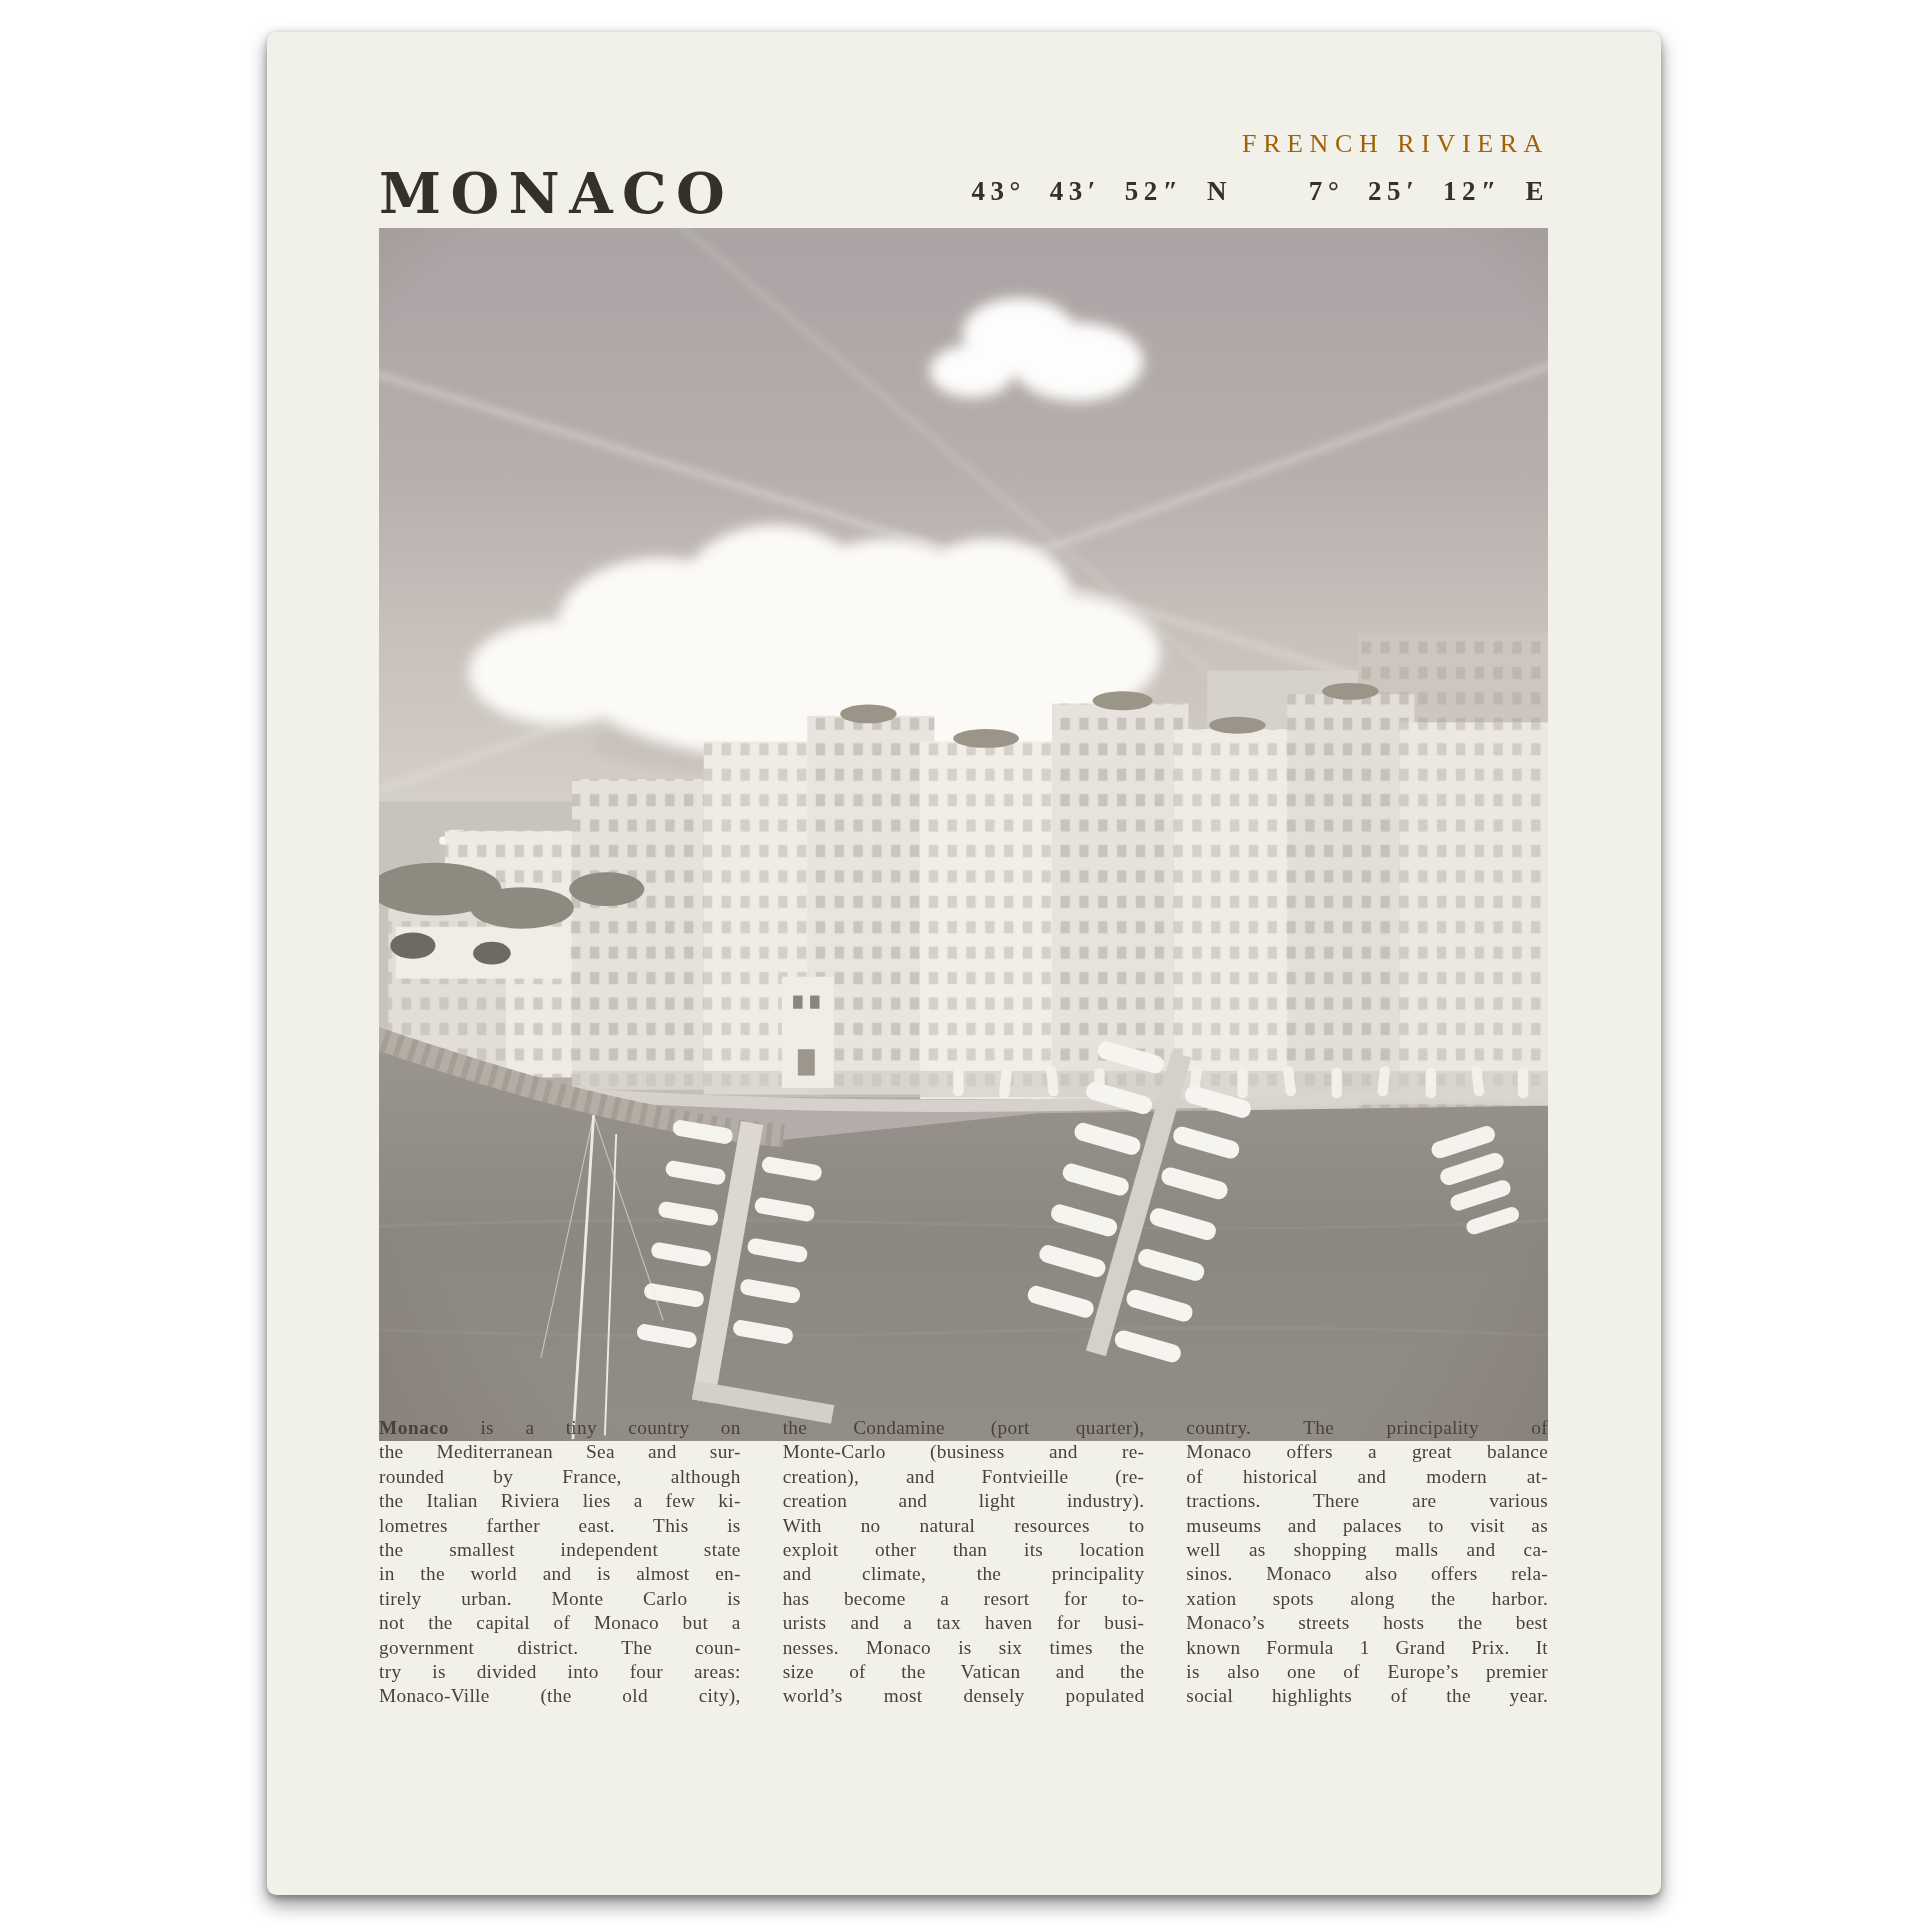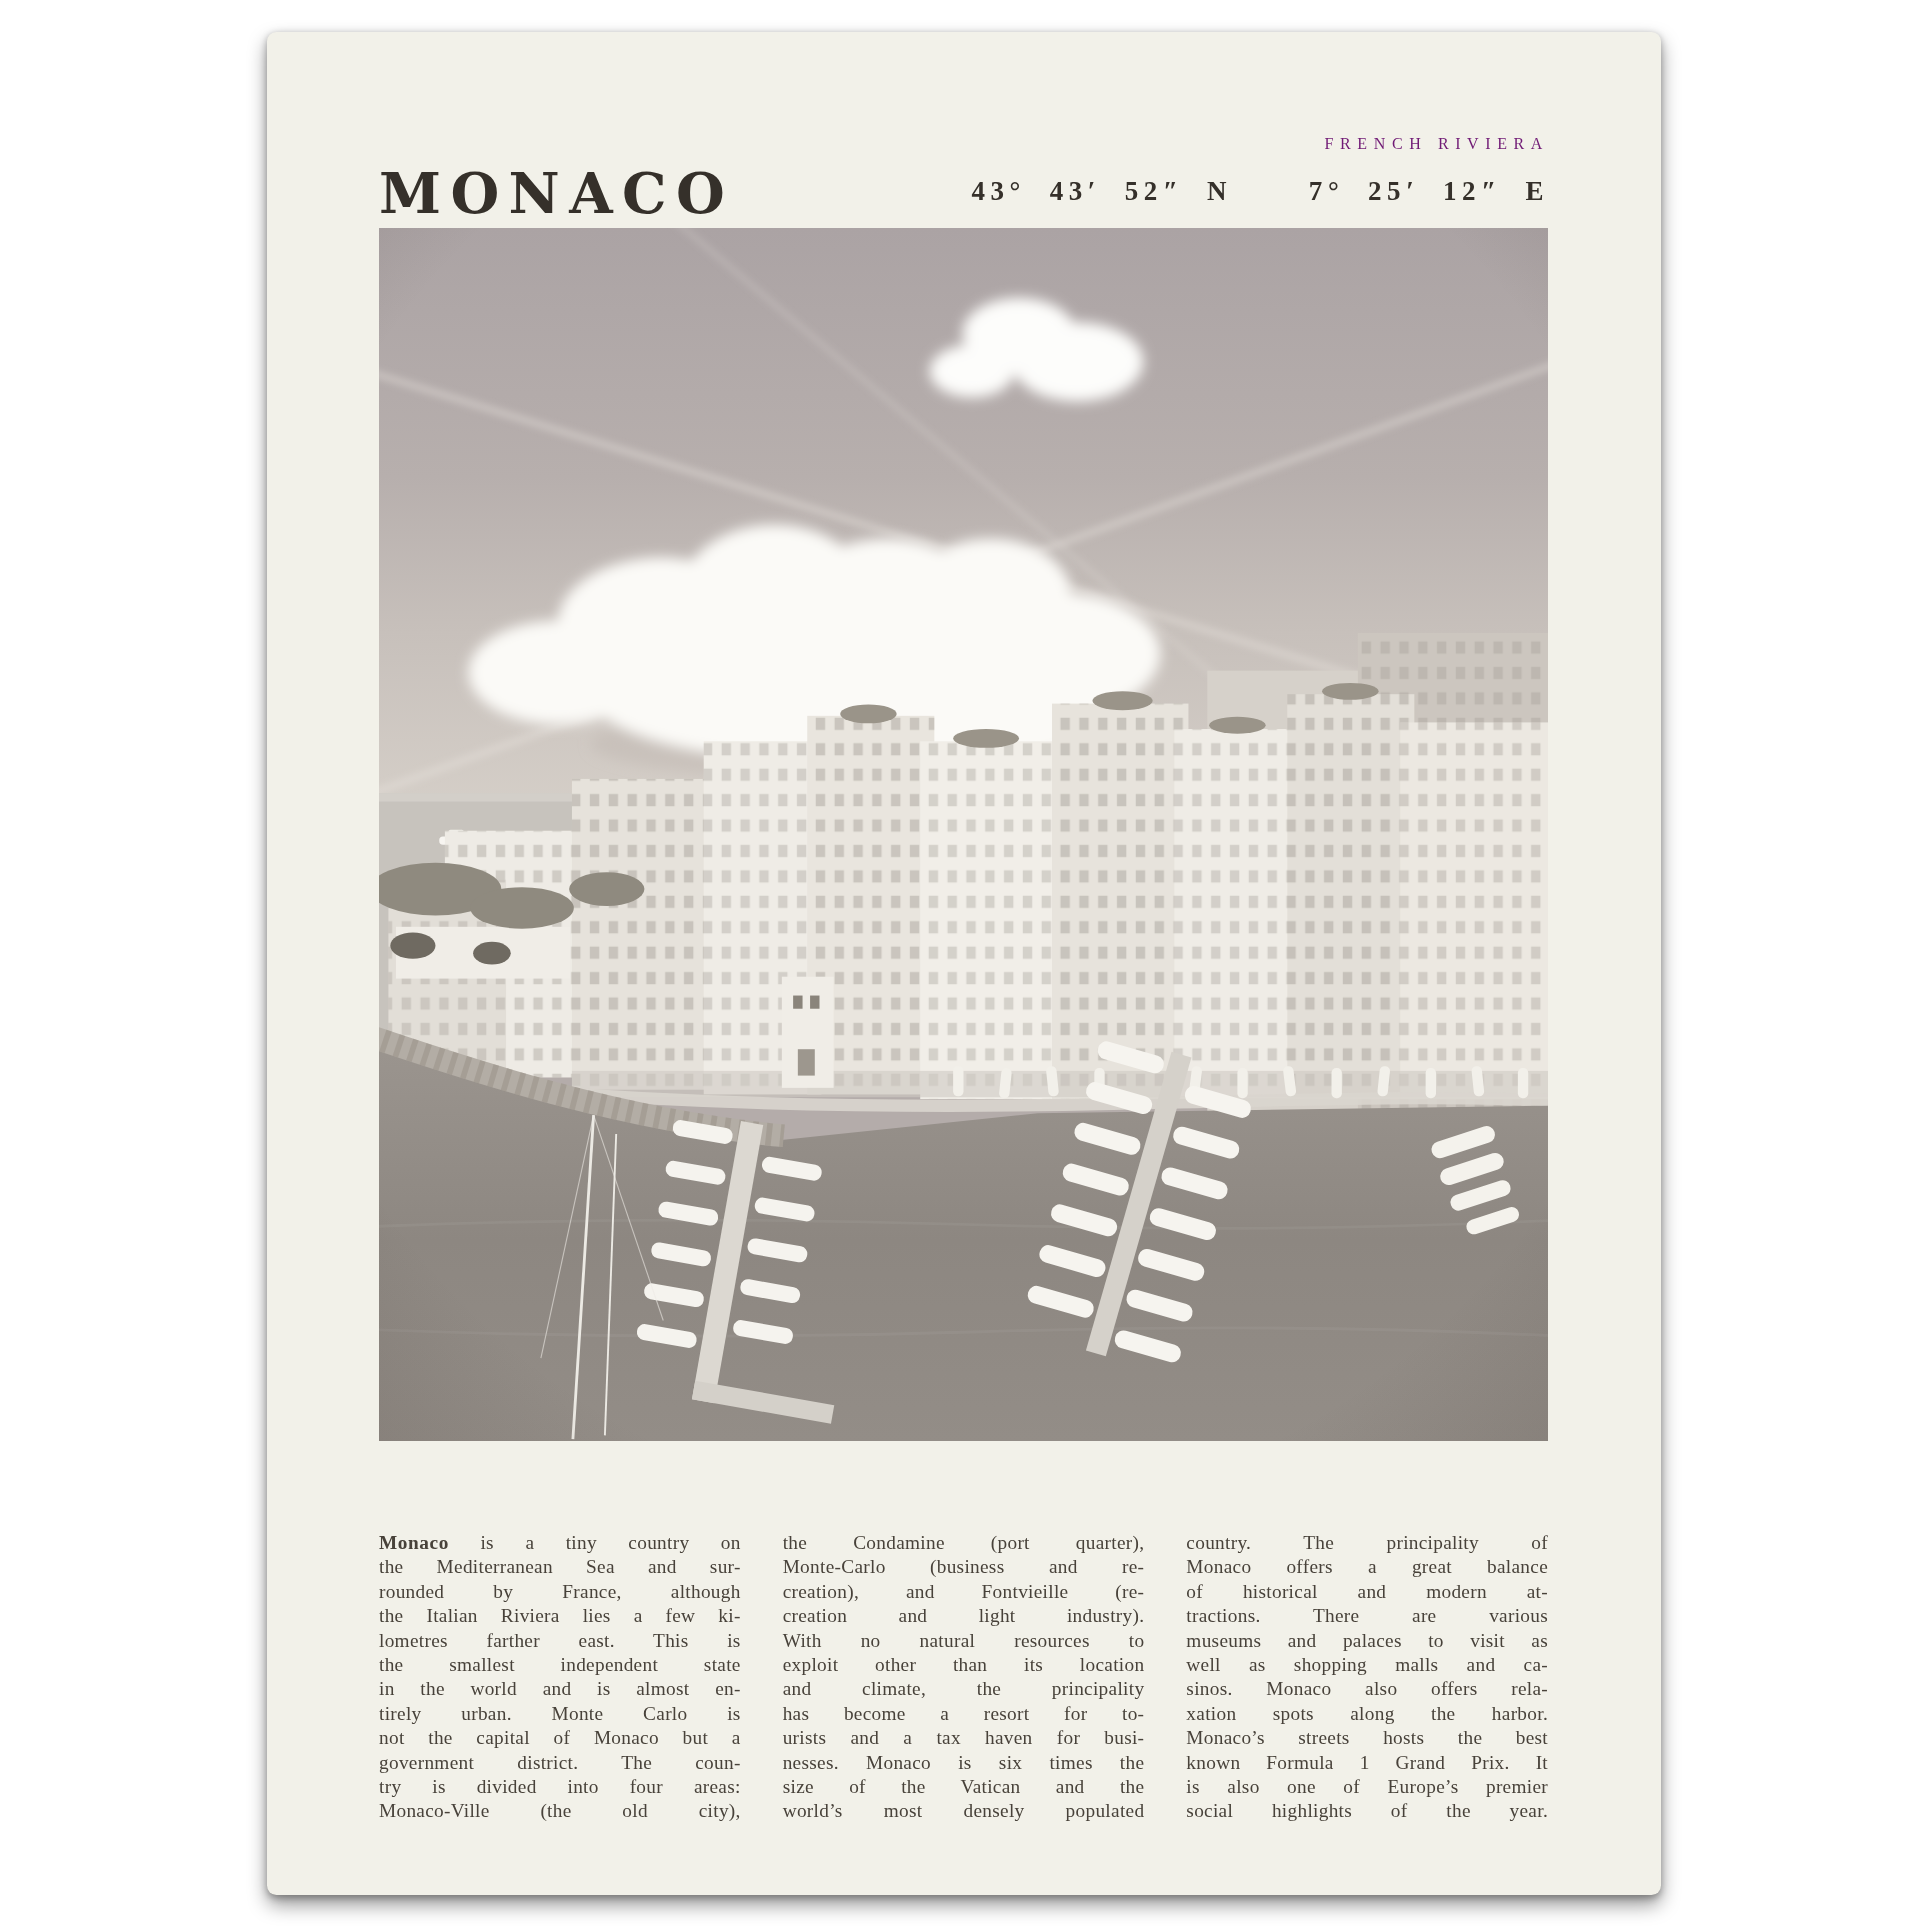--- a/index.html
+++ b/index.html
@@ -6,29 +6,29 @@
   .stage{position:relative;width:1928px;height:1928px;background:#ffffff;overflow:hidden;
          font-family:"Liberation Serif",serif;}
   .poster{position:absolute;left:267px;top:32px;width:1394px;height:1863px;
           background:#f2f1e9;border-radius:9.4px;
           box-shadow:0 9.4px 19px rgba(0,0,0,.40),0 2.8px 7.5px rgba(0,0,0,.28);}
   .title{position:absolute;left:112px;top:94px;
          font-family:"DejaVu Serif","Liberation Serif",serif;
          font-weight:700;font-size:56px;line-height:1.05;letter-spacing:9.4px;
          color:#35302a;}
   .meta{position:absolute;right:112px;top:100px;text-align:right;}
-  .region{font-family:"Liberation Serif",serif;font-size:16px;line-height:24.5px;
-          letter-spacing:6.6px;color:#701a75;}
+  .region{font-family:"Liberation Serif",serif;font-size:26px;line-height:24.5px;
+          letter-spacing:6.6px;color:#a16207;}
   .coords{margin-top:21px;font-family:"Liberation Serif",serif;font-weight:700;
           font-size:27px;line-height:27px;letter-spacing:5.6px;word-spacing:11.3px;color:#35302a;text-align:right;}
   .coords .lon{margin-left:53px;}
   .photo{position:absolute;left:112px;top:196px;width:1169px;height:1213px;
          margin:0;background:#b4acaa;overflow:hidden;}
   .photo svg{display:block;width:100%;height:100%;}
-  .columns{position:absolute;left:112px;top:1499px;width:1169px;display:flex;gap:42px;}
+  .columns{position:absolute;left:112px;top:1384px;width:1169px;display:flex;gap:42px;}
   .col{flex:1;margin:0;font-family:"Liberation Serif",serif;font-size:19.3px;
        line-height:24.4px;color:#48423a;text-align:justify;text-align-last:justify;
        letter-spacing:0.3px;}
   .col .rest{white-space:pre-line;}
   .col .lead{font-weight:700;letter-spacing:0.6px;}
 </style>
 </head>
 <body>
 
 <div class="stage">

